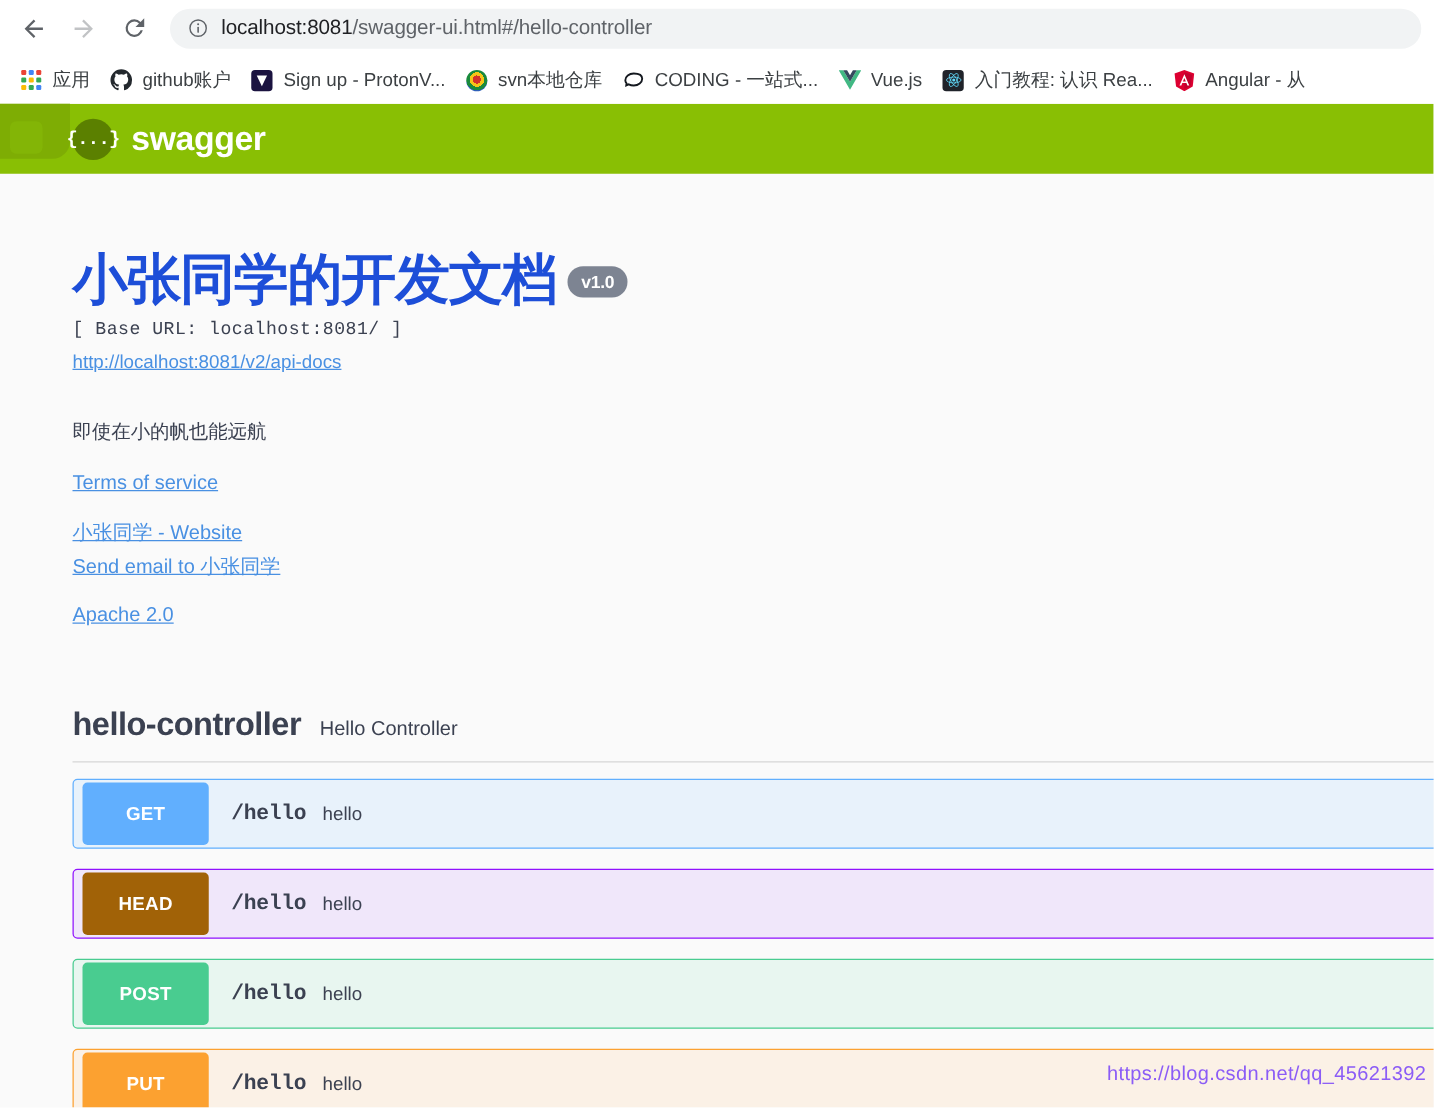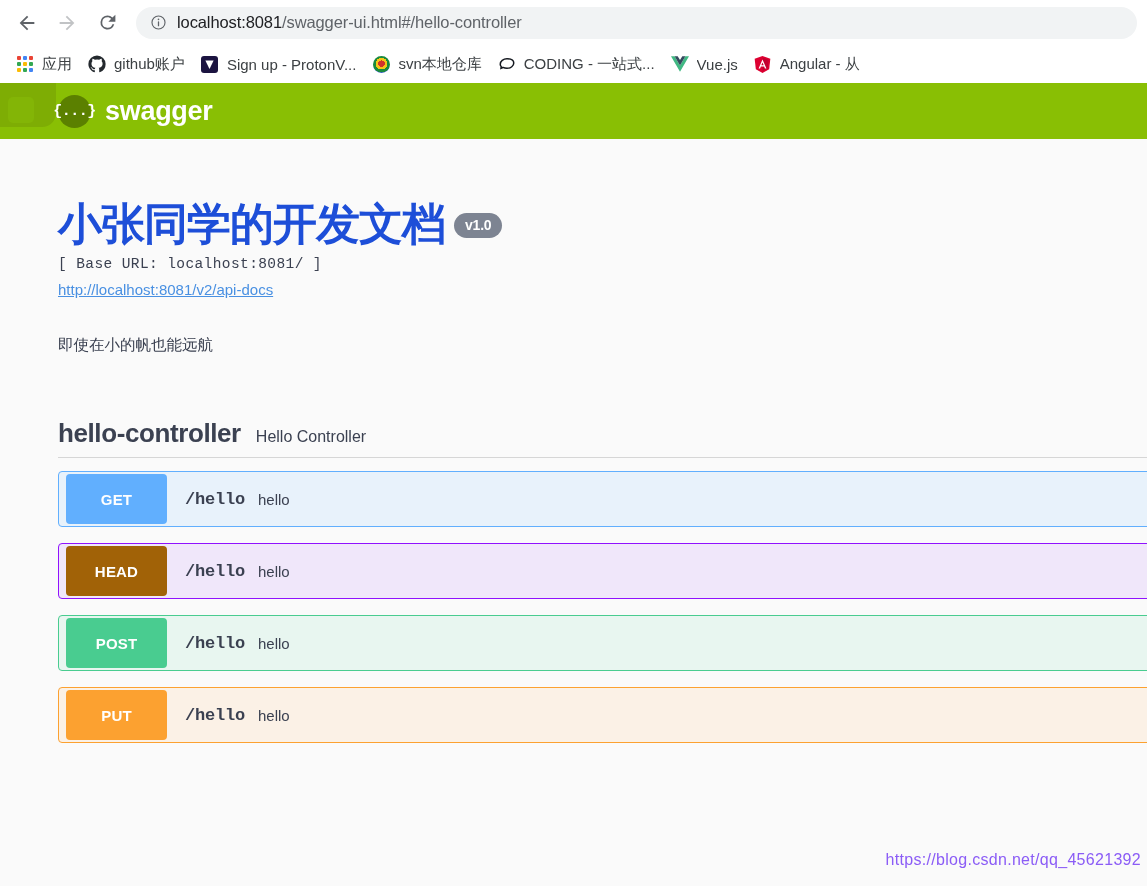--- a/index.html
+++ b/index.html
@@ -244,21 +244,21 @@
 
   
   .opblock-tag-section {
     margin-top: 62px;
     padding: 0 0 0 58px;
   }
   .opblock-tag {
     display: flex;
     align-items: baseline;
     border-bottom: 1px solid #d6d6d6;
-    padding-bottom: 8px;
+    padding-bottom: 14px;
     padding-right: 14px;
   }
   .tag-name {
     font-size: 26px;
     font-weight: bold;
     color: #3b4151;
     letter-spacing: -0.4px;
   }
   .tag-desc {
     font-size: 16px;
@@ -418,20 +418,33 @@
     <div class="bookmark">
       <span class="bm-icon">
         <svg width="18" height="16" viewBox="0 0 24 21" class="vue-icon">
           <path d="M0 0h4.8L12 12.4 19.2 0H24L12 20.8z" fill="#41b883"></path>
           <path d="M4.8 0h4.1L12 5.3 15.1 0h4.1L12 12.4z" fill="#35495e"></path>
         </svg>
       </span>
       <span class="bm-label">Vue.js</span>
     </div>
 
+    <div class="bookmark">
+      <span class="bm-icon">
+        <span class="react-icon">
+          <svg width="14" height="14" viewBox="0 0 24 24">
+            <circle cx="12" cy="12" r="2.1" fill="#61dafb"></circle>
+            <ellipse cx="12" cy="12" rx="10" ry="4" fill="none" stroke="#61dafb" stroke-width="1.1"></ellipse>
+            <ellipse cx="12" cy="12" rx="10" ry="4" fill="none" stroke="#61dafb" stroke-width="1.1" transform="rotate(60 12 12)"></ellipse>
+            <ellipse cx="12" cy="12" rx="10" ry="4" fill="none" stroke="#61dafb" stroke-width="1.1" transform="rotate(120 12 12)"></ellipse>
+          </svg>
+        </span>
+      </span>
+      <span class="bm-label">入门教程: 认识 Rea...</span>
+    </div>
 
     <div class="bookmark">
       <span class="bm-icon">
         <svg width="17" height="18" viewBox="0 0 24 26" class="angular-icon">
           <path d="M12 0 0 4.3l1.8 15.9L12 26l10.2-5.8L24 4.3z" fill="#dd0031"></path>
           <path d="M12 2.8v20.6l8-4.6 1.5-13z" fill="#c3002f"></path>
           <path d="M12 5.2 6 19h2.3l1.2-3h5l1.2 3H18zm1.8 8.9h-3.6L12 9.8z" fill="#ffffff"></path>
         </svg>
       </span>
       <span class="bm-label">Angular - 从</span>
@@ -460,20 +473,26 @@
         <span class="api-title">小张同学的开发文档</span>
         <span class="version-badge">v1.0</span>
       </div>
 
       <div class="base-url">[ Base URL: localhost:8081/ ]</div>
 
       <a class="api-docs-link" href="#">http://localhost:8081/v2/api-docs</a>
 
       <div class="api-description">即使在小的帆也能远航</div>
 
+      <div class="info-links">
+        <a class="info-link" href="#">Terms of service</a>
+        <a class="info-link tight" href="#">小张同学 - Website</a>
+        <a class="info-link tight2" href="#">Send email to 小张同学</a>
+        <a class="info-link" href="#">Apache 2.0</a>
+      </div>
     </div>
 
     <div class="opblock-tag-section">
 
       <div class="opblock-tag">
         <span class="tag-name">hello-controller</span>
         <span class="tag-desc">Hello Controller</span>
       </div>
 
       <div class="opblock-list">

